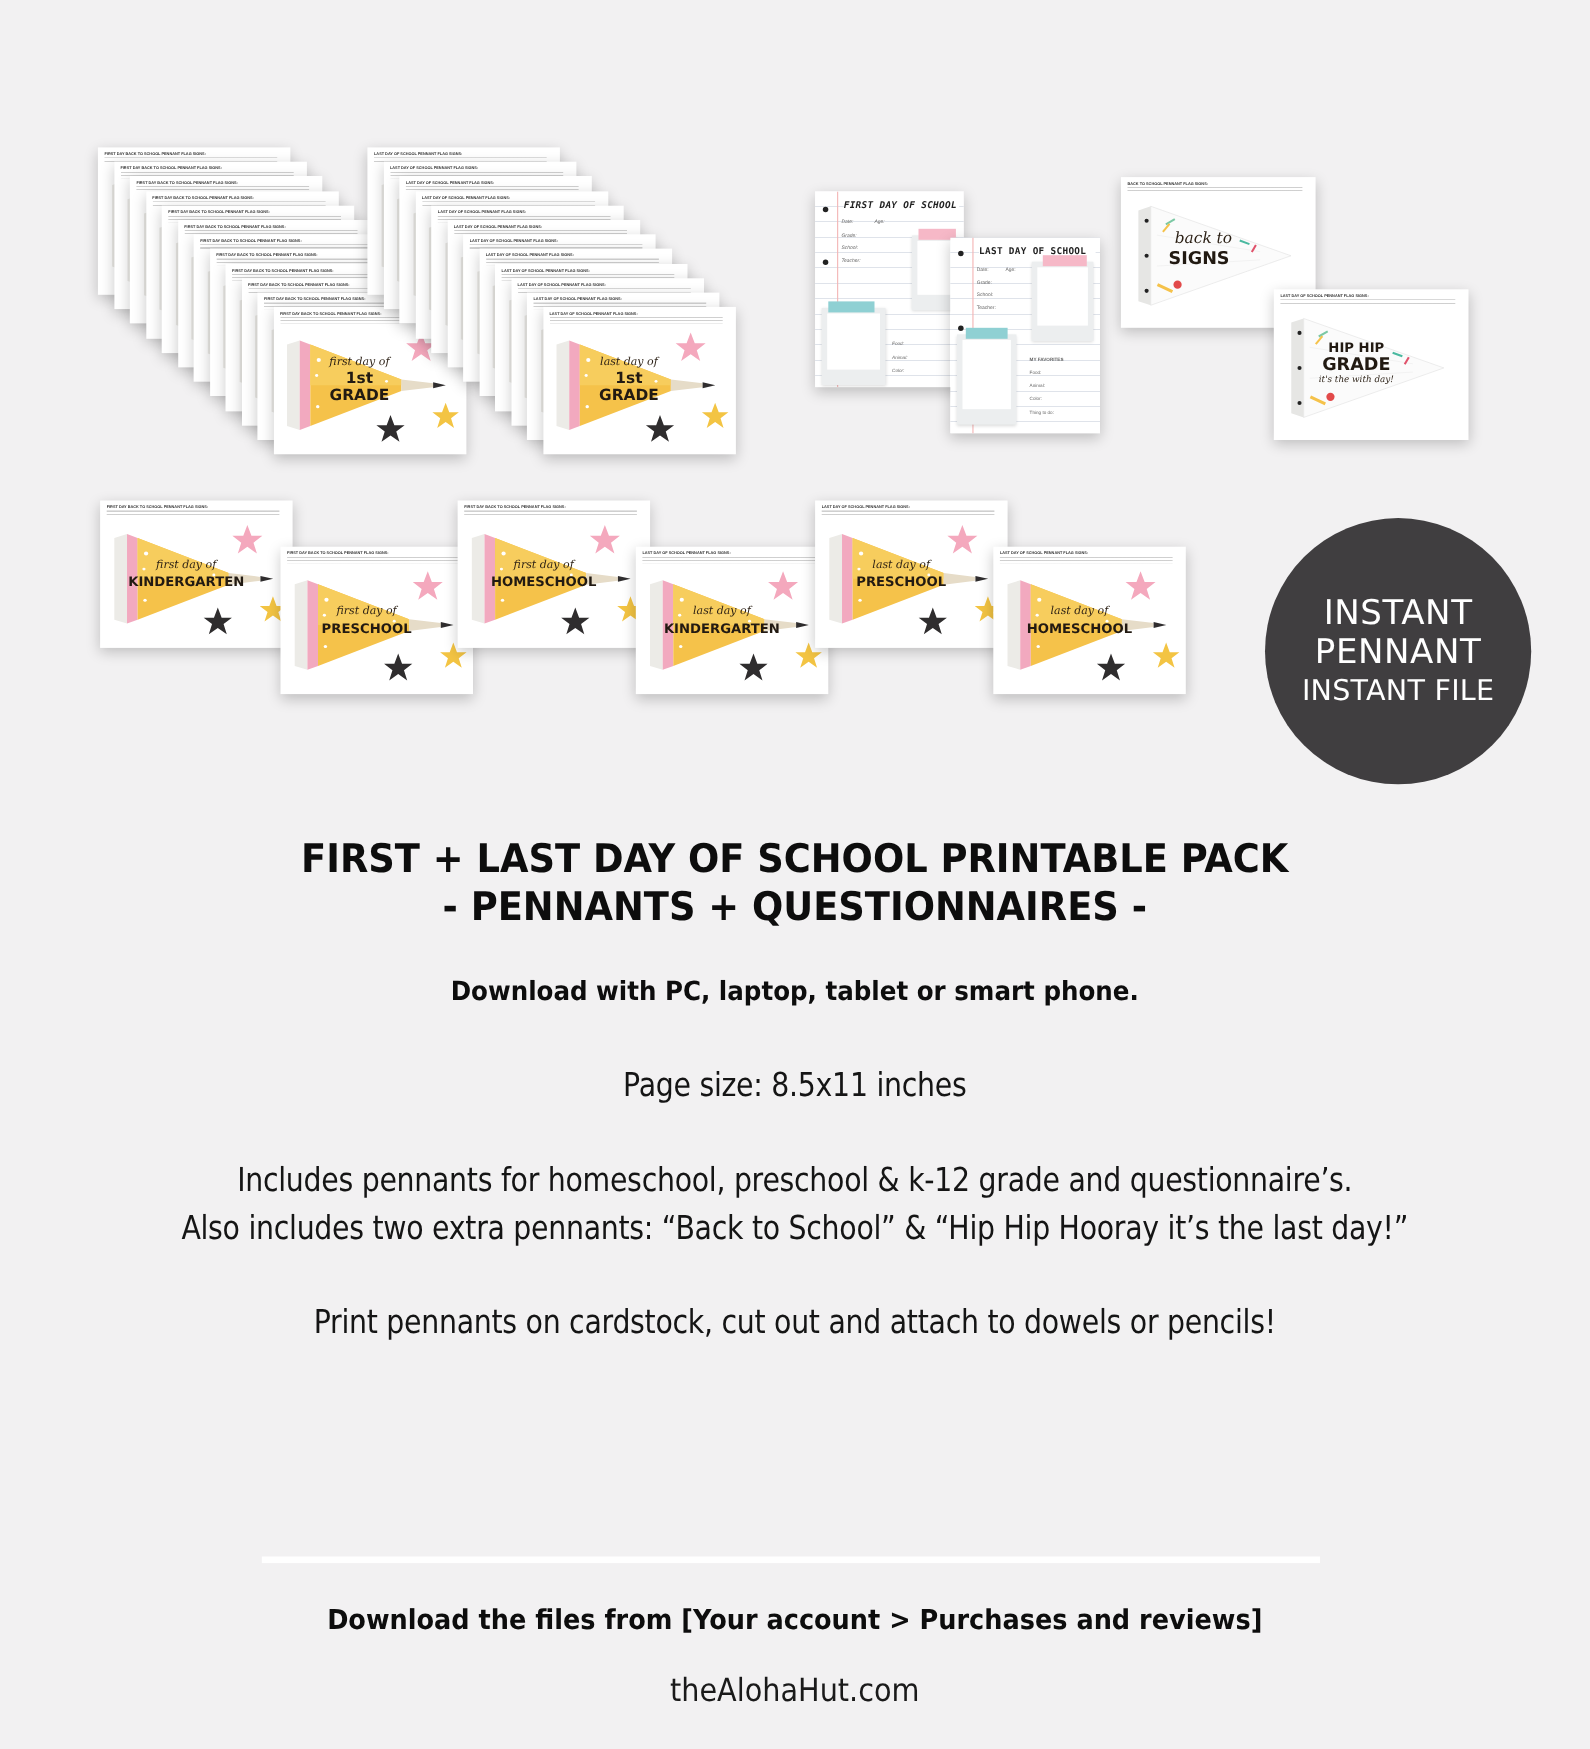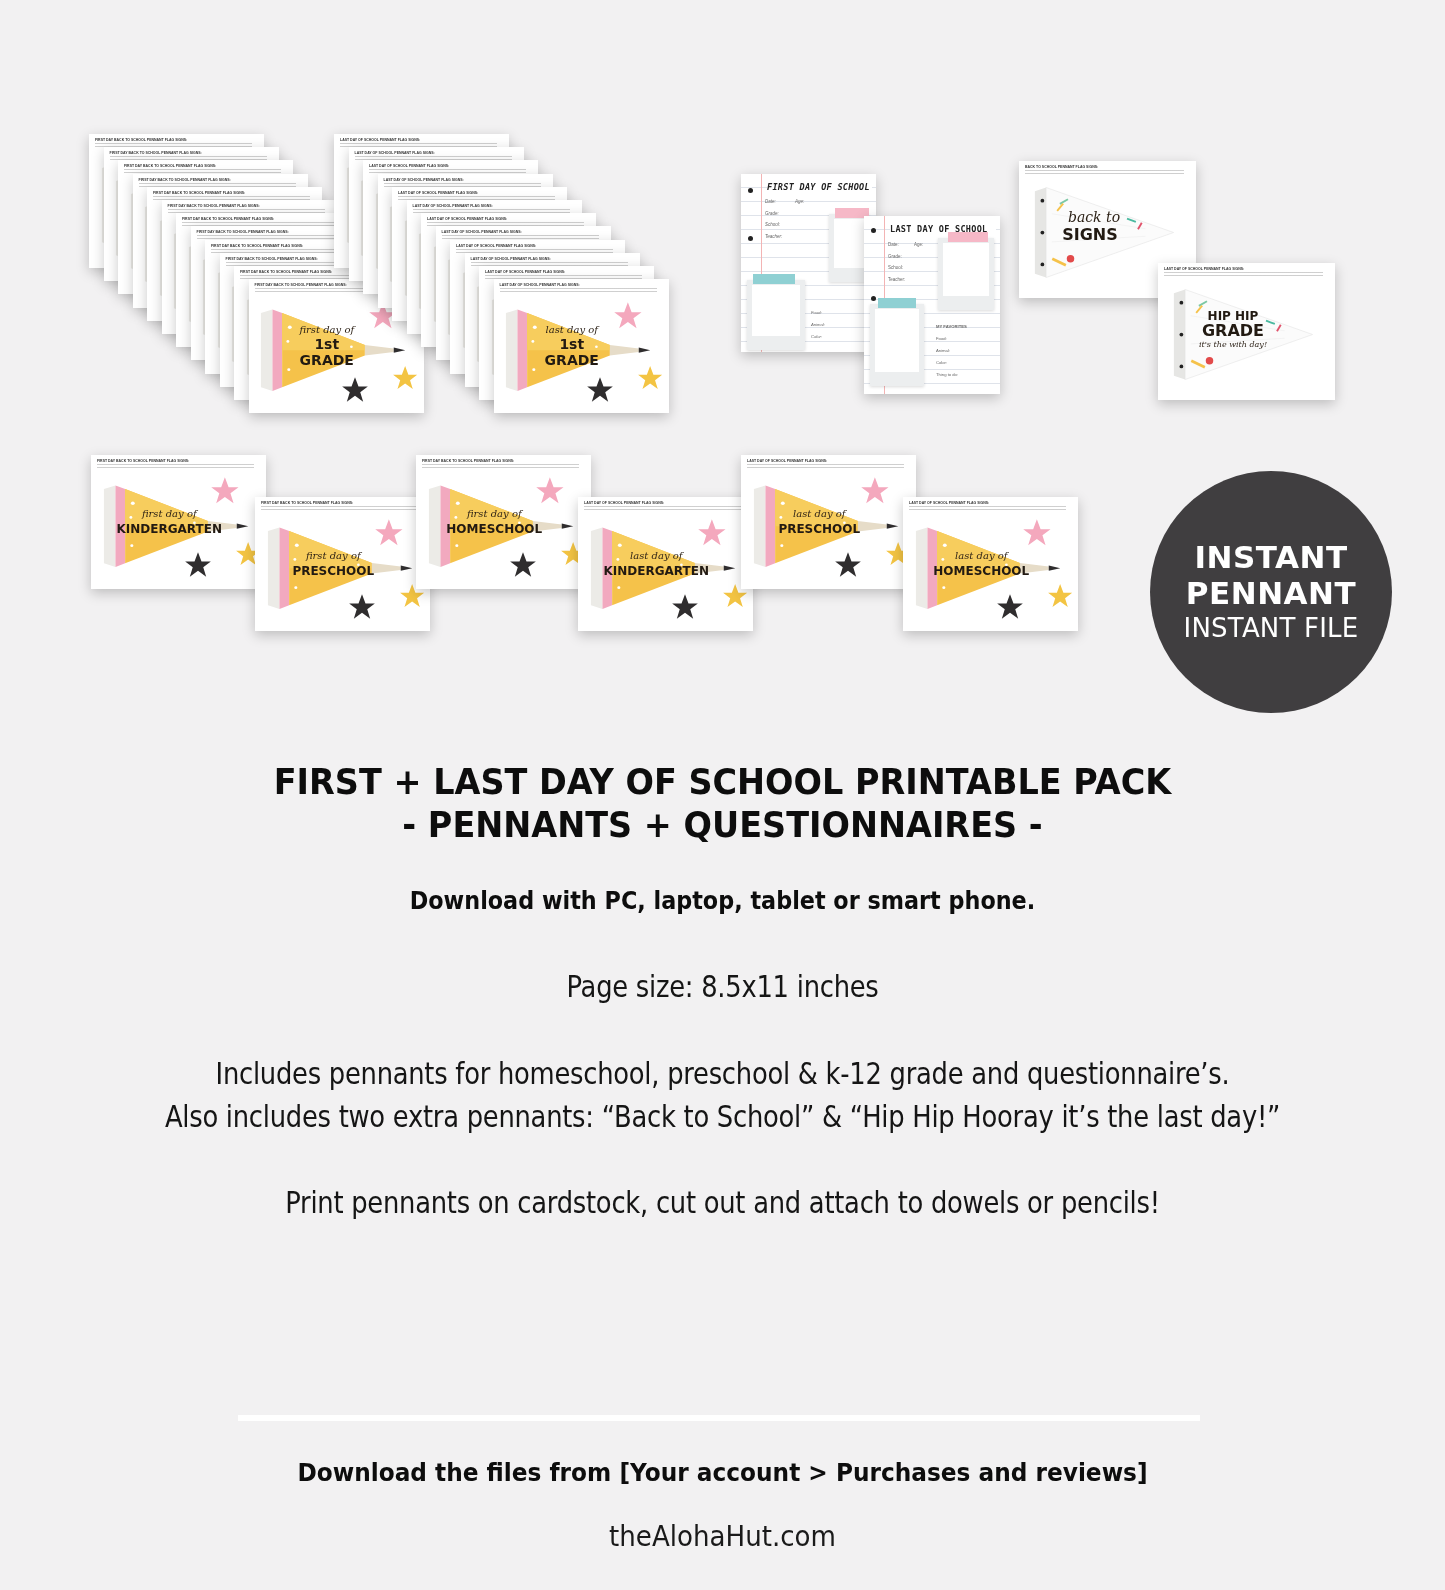--- a/index.html
+++ b/index.html
@@ -40,21 +40,21 @@
   .qsheet .tape { position:absolute; height:10px; }
   .qsheet .fav { position:absolute; font-size:4.2px; color:#666; }
 
   
   .badge {
     position: absolute; left: 1150px; top: 471px; width: 242px; height: 242px;
     border-radius: 50%; background: #403e40; color: #fff;
     display: flex; flex-direction: column; align-items: center; justify-content: center;
     text-align: center;
   }
-  .badge .b1 { font-family: "DejaVu Sans", sans-serif; font-weight: bold; font-size: 31px; line-height: 36px; letter-spacing: .5px; }
+  .badge .b1 { font-family: "DejaVu Sans", sans-serif; font-weight: normal; font-size: 31px; line-height: 36px; letter-spacing: .5px; }
   .badge .b2 { font-family: "DejaVu Sans", sans-serif; font-weight: normal; font-size: 26px; line-height: 34px; letter-spacing: .2px; }
 
   
   .title {
     position: absolute; left: 0; width: 1445px; text-align: center;
     font-family: "DejaVu Sans", sans-serif; font-weight: bold; font-size: 36px; line-height: 43px;
     color: #0d0d0d; transform: scaleX(0.93);
   }
   .sub {
     position: absolute; left: 0; width: 1445px; text-align: center;

